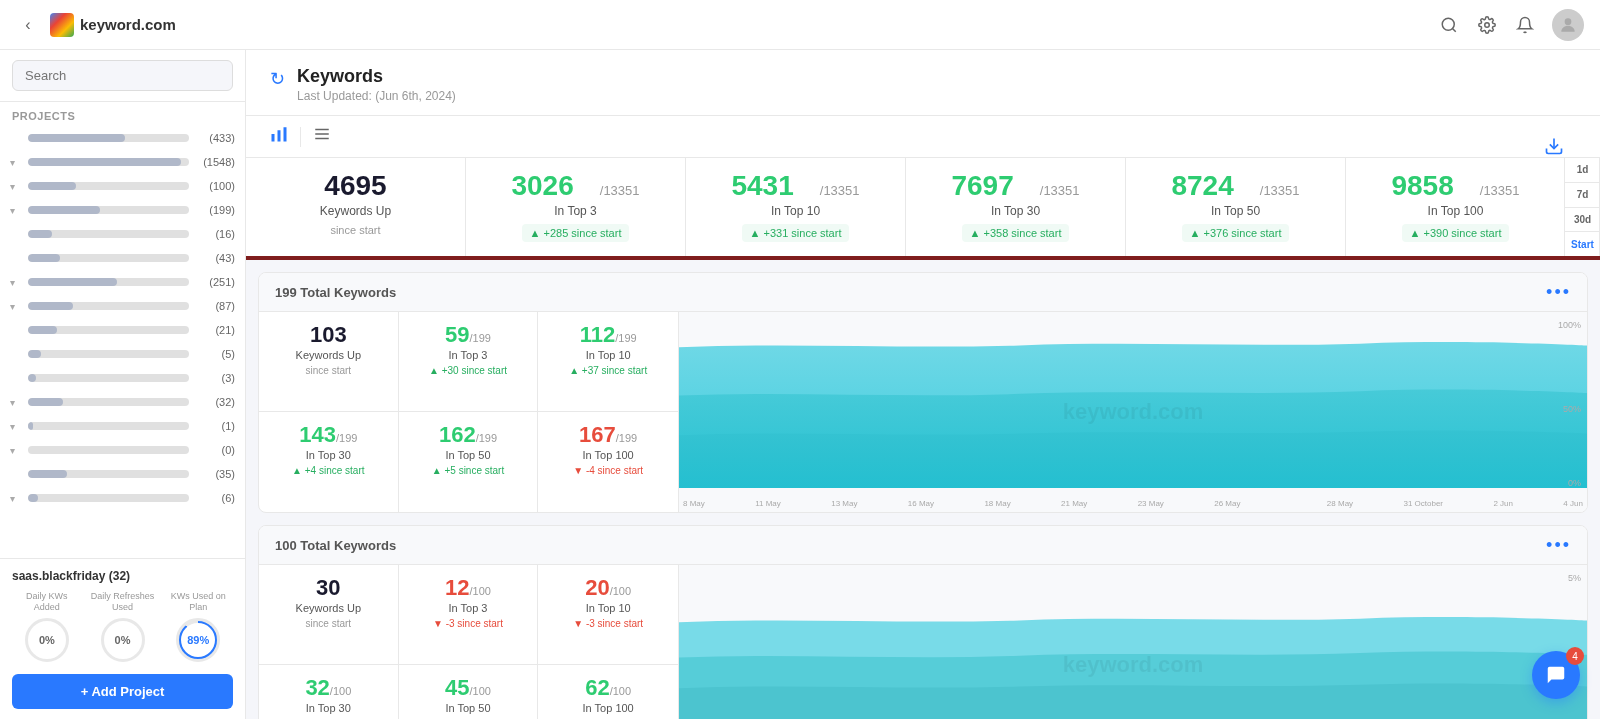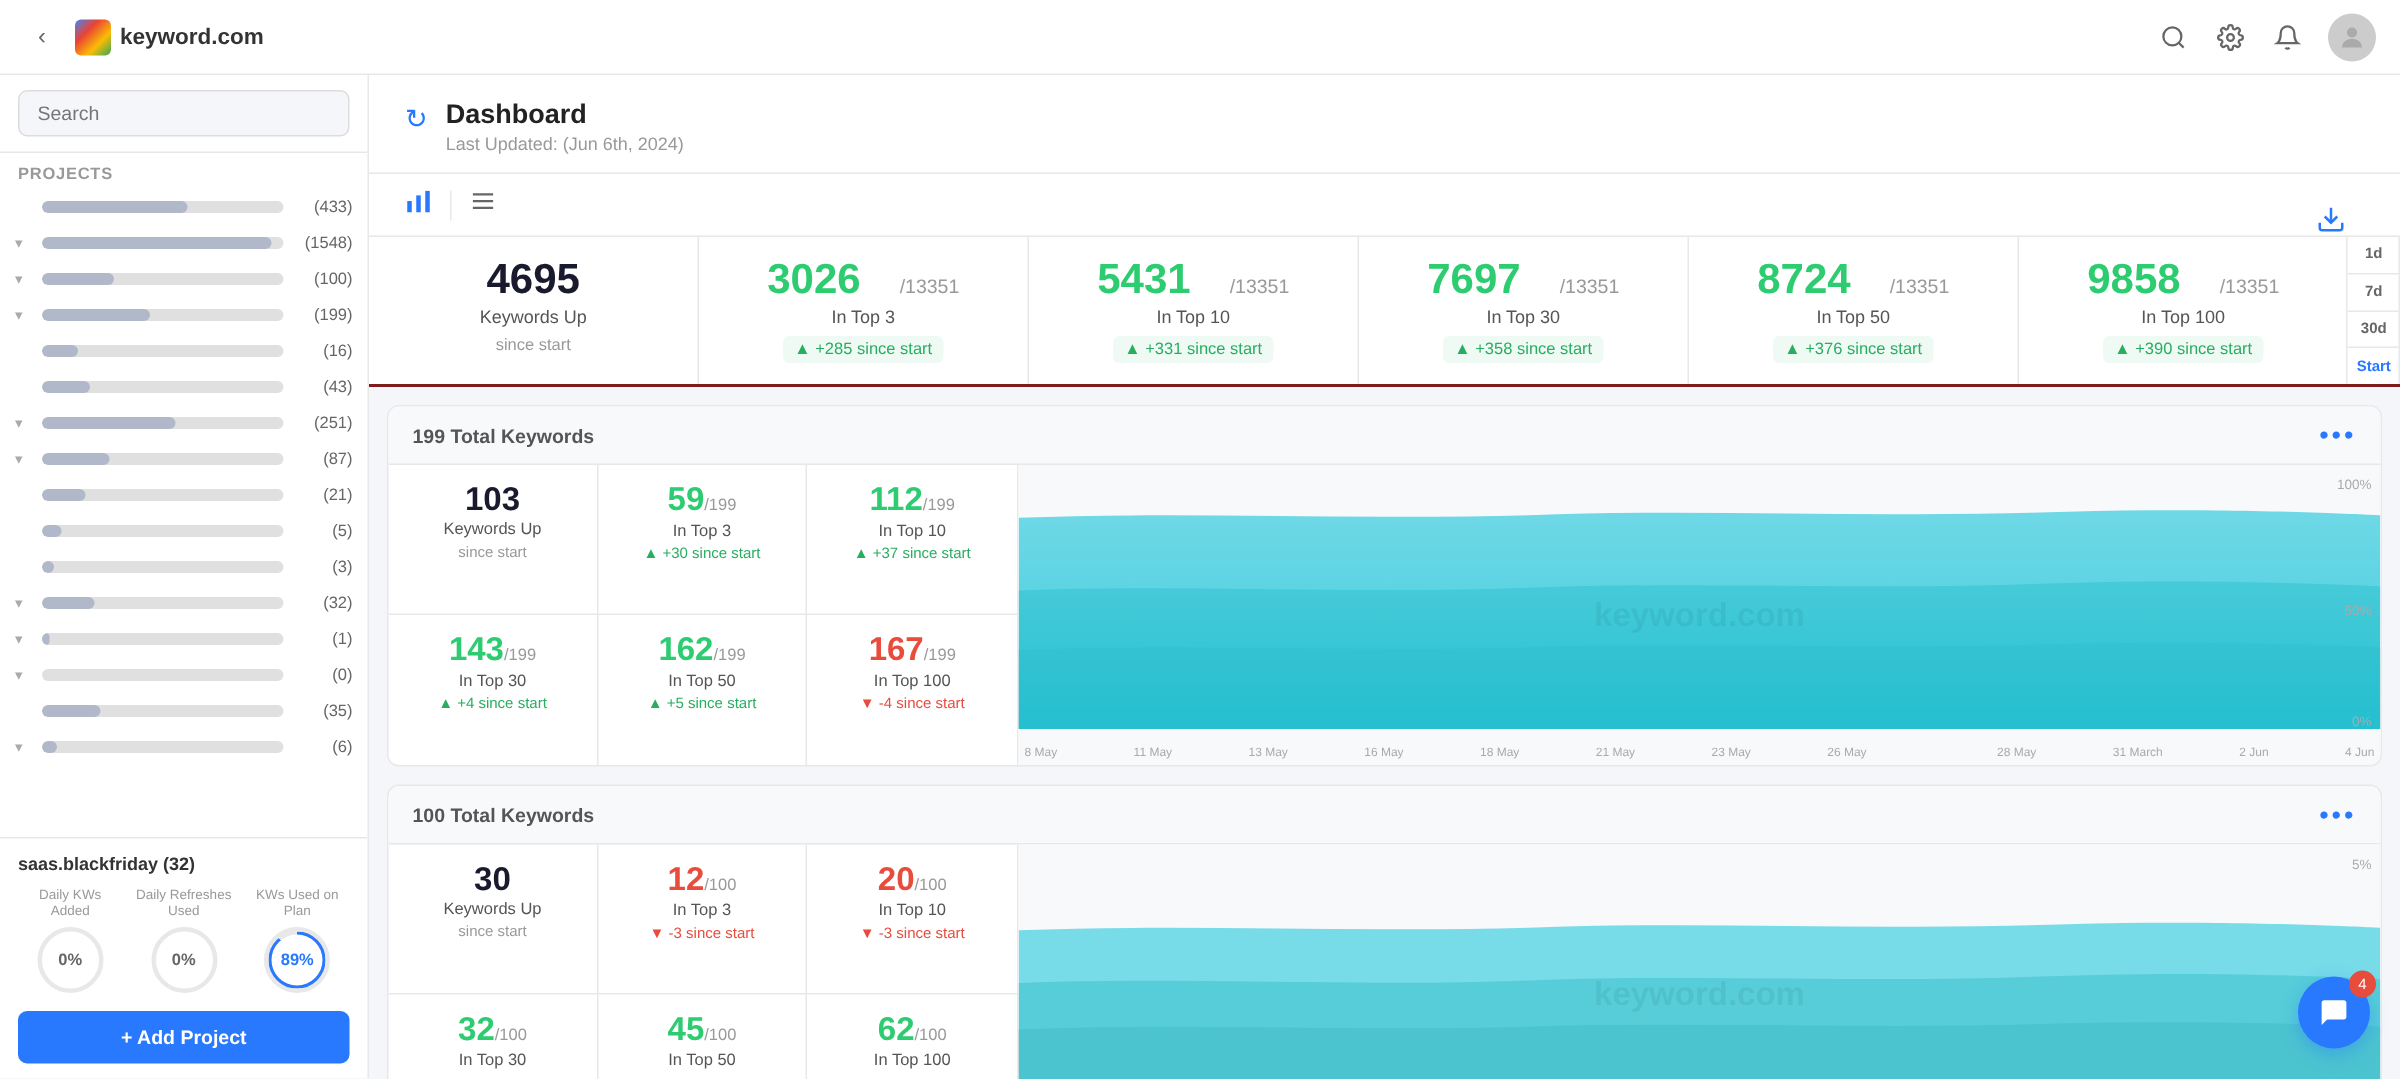--- a/index.html
+++ b/index.html
@@ -577,21 +577,21 @@
       </div>
       <button class="add-project-btn">+ Add Project</button>
     </div>
   </div>
 
   <div class="main-content">
 
     <div class="dashboard-header">
       <div class="refresh-icon">↻</div>
       <div>
-        <div class="dashboard-title">Dashboard</div>
+        <div class="dashboard-title">Keywords</div>
         <div class="dashboard-subtitle">Last Updated: (Jun 6th, 2024)</div>
       </div>
     </div>
 
     <div class="toolbar">
       <div class="toolbar-icon">
         <svg width="18" height="18" viewBox="0 0 24 24" fill="#2979ff">
             <rect x="2" y="12" width="4" height="10"></rect>
             <rect x="10" y="7" width="4" height="15"></rect>
             <rect x="18" y="3" width="4" height="19"></rect>
@@ -607,21 +607,21 @@
       </div>
       <div class="download-icon" style="position:relative;margin-left:auto;">
         <svg width="20" height="20" viewBox="0 0 24 24" fill="none" stroke="#2979ff" stroke-width="2">
             <path d="M21 15v4a2 2 0 0 1-2 2H5a2 2 0 0 1-2-2v-4"></path>
             <polyline points="7 10 12 15 17 10"></polyline>
             <line x1="12" y1="15" x2="12" y2="3"></line>
           </svg>
       </div>
     </div>
 
-    <div class="stat-cards-row" style="background:#fff;border-bottom:2px solid #7f1d1d;">
+    <div class="stat-cards-row" style="background:#fff;border-bottom:4px solid #7f1d1d;">
 
       <div class="stat-card">
         <div class="stat-main-num">4695</div>
         <div class="stat-label">Keywords Up</div>
         <div class="stat-since-plain">since start</div>
       </div>
 
       <div class="stat-card">
         <div>
           <span class="stat-main-num green">3026</span><span class="stat-fraction">/13351</span>
@@ -754,21 +754,21 @@
           <div style="position:absolute;bottom:4px;left:0;right:0;display:flex;justify-content:space-between;padding:0 4px;">
             <span style="font-size:8px;color:#aaa;">8 May</span>
             <span style="font-size:8px;color:#aaa;">11 May</span>
             <span style="font-size:8px;color:#aaa;">13 May</span>
             <span style="font-size:8px;color:#aaa;">16 May</span>
             <span style="font-size:8px;color:#aaa;">18 May</span>
             <span style="font-size:8px;color:#aaa;">21 May</span>
             <span style="font-size:8px;color:#aaa;">23 May</span>
             <span style="font-size:8px;color:#aaa;">26 May</span>
             <span style="font-size:8px;color:#aaa;margin-left:36px;">28 May</span>
-            <span style="font-size:8px;color:#aaa;">31 March</span>
+            <span style="font-size:8px;color:#aaa;">31 October</span>
             <span style="font-size:8px;color:#aaa;">2 Jun</span>
             <span style="font-size:8px;color:#aaa;">4 Jun</span>
           </div>
         </div>
       </div>
     </div>
 
     <div class="section">
       <div class="section-header">
         <span class="section-title">100 Total Keywords</span>

